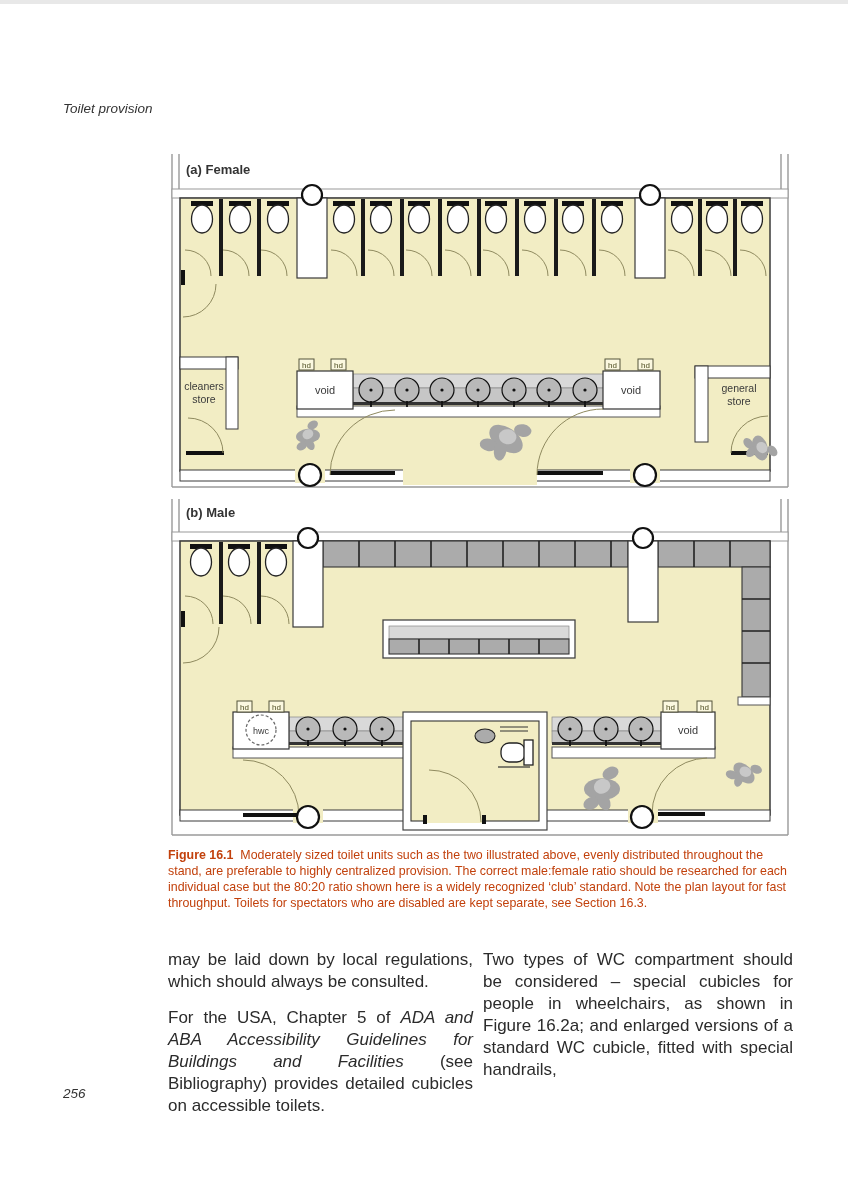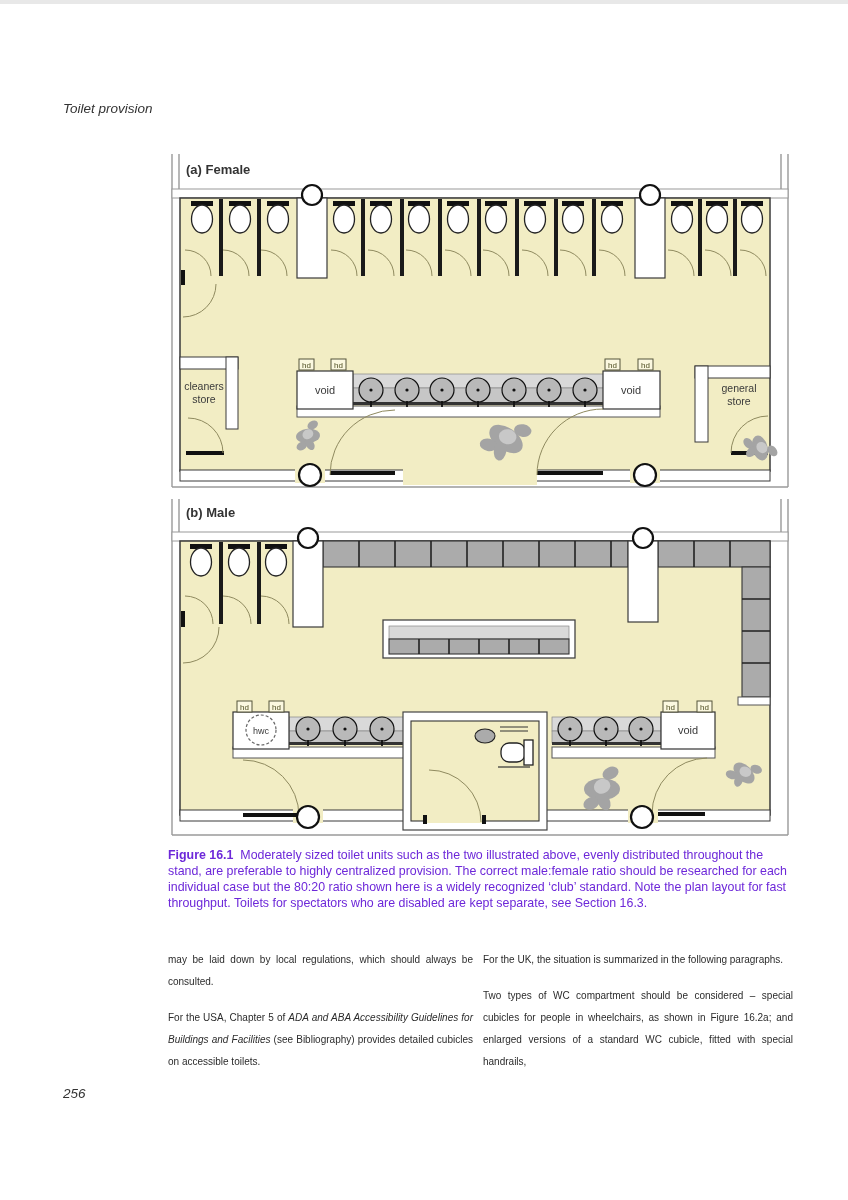--- a/index.html
+++ b/index.html
@@ -6,23 +6,23 @@
   #page{
     position:relative;width:848px;height:1200px;background:#ffffff;
     font-family:"Liberation Sans","DejaVu Sans",sans-serif;color:#2e2e2e;
     overflow:hidden;margin:4px auto;padding-left:8px;
   }
   .running-header{position:absolute;left:63px;top:97px;font-size:13.5px;font-style:italic;color:#333;}
   .page-number{position:absolute;left:63px;top:1082px;font-size:13.5px;font-style:italic;color:#333;}
   .plan-svg{position:absolute;left:168px;width:624px;height:345px;}
   #plan-a{top:150px;}
   #plan-b{top:495px;}
-  .caption{position:absolute;left:168px;top:843px;width:624px;font-size:12.4px;line-height:16px;color:#6d28d9;}
+  .caption{position:absolute;left:168px;top:843px;width:624px;font-size:12.4px;line-height:16px;color:#c2410c;}
   .caption b{font-weight:bold;}
-  .col{position:absolute;top:945px;font-size:10px;line-height:22px;text-align:justify;color:#2b2b2b;}
+  .col{position:absolute;top:945px;font-size:17px;line-height:22px;text-align:justify;color:#2b2b2b;}
   #col-left{left:168px;width:305px;}
   #col-right{left:483px;width:310px;}
   .col p{margin:0 0 12px 0;}
   .col p+p{margin-top:14px;}
   .em-i{font-style:italic;}
   svg text{font-family:"Liberation Sans","DejaVu Sans",sans-serif;}
   .plan-label{font-size:13px;font-weight:bold;fill:#333;}
   .room-label{font-size:10.5px;fill:#3a3a3a;}
   .void-label{font-size:11px;fill:#3a3a3a;}
   .hd-label{font-size:8px;fill:#4d4d20;}
@@ -308,18 +308,17 @@
   <div class="caption">
     <b>Figure 16.1</b>&nbsp;
     <span>Moderately sized toilet units such as the two illustrated above, evenly distributed throughout the stand, are preferable to highly centralized provision. The correct male:female ratio should be researched for each individual case but the 80:20 ratio shown here is a widely recognized ‘club’ standard. Note the plan layout for fast throughput. Toilets for spectators who are disabled are kept separate, see Section 16.3.</span>
   </div>
 
   <div id="col-left" class="col">
     <p>may be laid down by local regulations, which should always be consulted.</p>
     <p><span>For the USA, Chapter 5 of </span><span class="em-i">ADA and ABA Accessibility Guidelines for Buildings and Facilities</span><span> (see Bibliography) provides detailed cubicles on accessible toilets.</span></p>
   </div>
   <div id="col-right" class="col">
-    <p>For the UK, the situation is summarized in the following paragraphs.</p>
     <p>Two types of WC compartment should be considered – special cubicles for people in wheelchairs, as shown in Figure 16.2a; and enlarged versions of a standard WC cubicle, fitted with special handrails,</p>
   </div>
 
   <div class="page-number">256</div>
 </div>
 
 </body></html>

